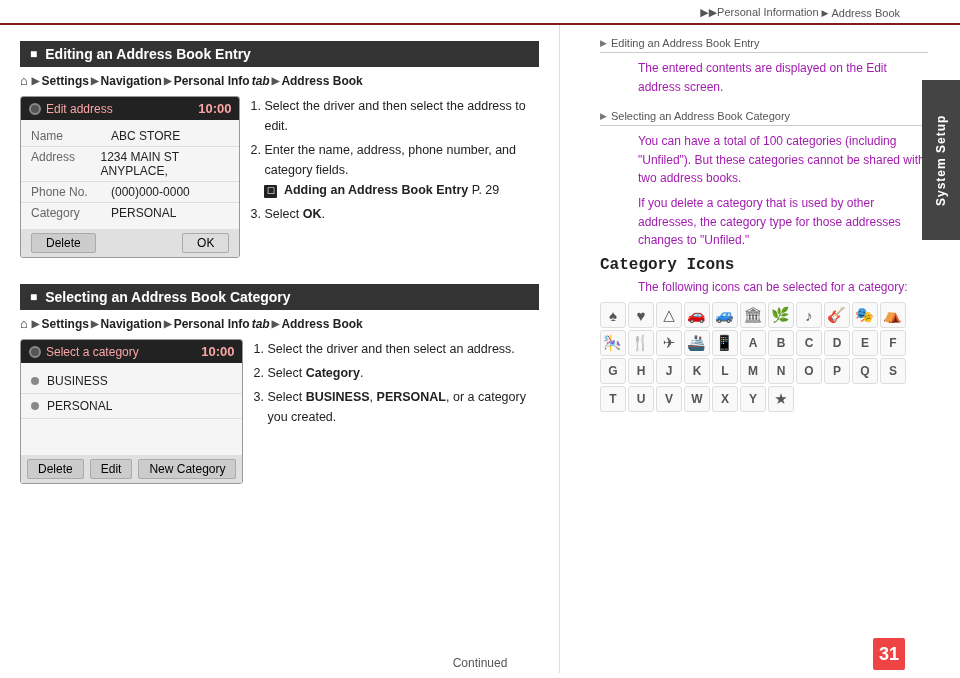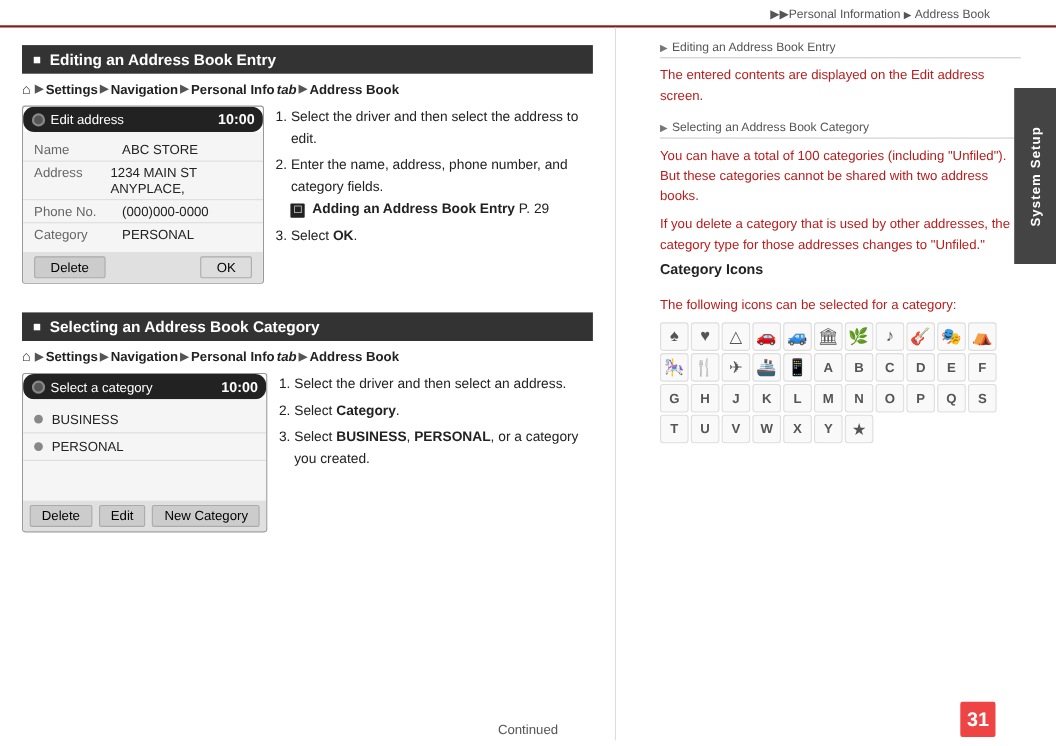--- a/index.html
+++ b/index.html
@@ -117,27 +117,26 @@
     
     .screen-mockup {
       border: 1px solid #999;
       border-radius: 3px;
       overflow: hidden;
       margin-bottom: 10px;
       width: 270px;
     }
     .screen-titlebar {
       background: #222;
-      color: #ffffff;
+      color: #fca5a5;
       font-size: 12px;
       padding: 4px 8px;
       display: flex;
       justify-content: space-between;
       align-items: center;
-      border-radius: 10px;
     }
     .screen-titlebar .circle-icon {
       width: 12px;
       height: 12px;
       border-radius: 50%;
       background: #555;
       border: 2px solid #888;
       display: inline-block;
     }
     .screen-titlebar .time {
@@ -244,27 +243,29 @@
       gap: 4px;
     }
     .right-section-header::before {
       content: '▶';
       font-size: 9px;
       color: #777;
     }
     .right-section p {
       font-size: 12px;
       line-height: 1.55;
-      color: #b91c1c;
+      color: #a21caf;
       margin-bottom: 6px;
+      margin-left: 38px;
     }
     .right-section .bold-label {
       font-weight: bold;
-      font-size: 13px;
-      margin-bottom: 16px;
+      font-size: 16px;
+      margin-bottom: 4px;
+      font-family: Liberation Mono, monospace;
     }
 
     
     .icons-grid {
       display: flex;
       flex-wrap: wrap;
       gap: 2px;
       margin-top: 6px;
     }
     .icon-cell {

